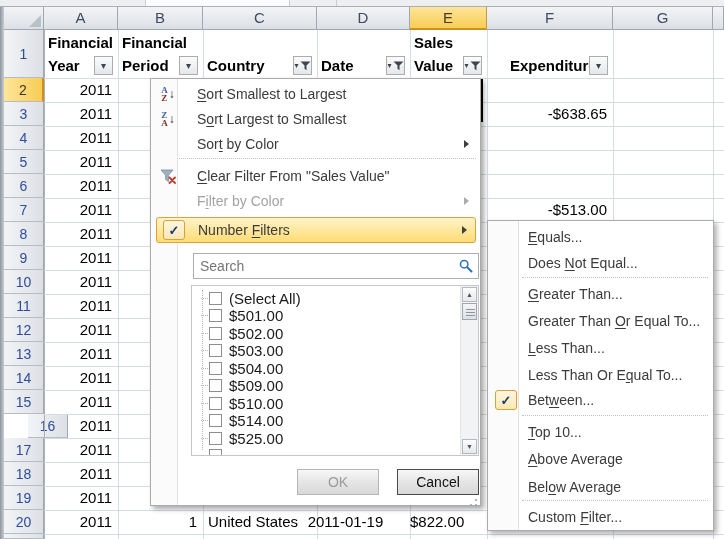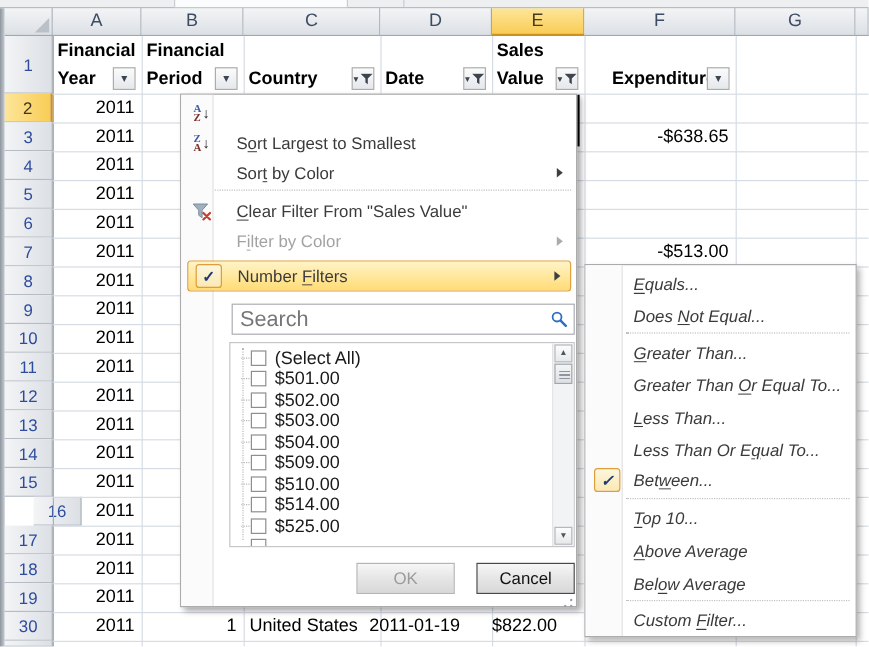--- a/index.html
+++ b/index.html
@@ -35,41 +35,41 @@
   .m-item.hi .m-label{left:41px;}
   .mi-icon{position:absolute;left:3px;width:24px;display:flex;justify-content:center;}
   .si{display:flex;align-items:center;gap:1px;}
   .si-l{display:flex;flex-direction:column;font:bold 9px "Liberation Serif",serif;line-height:8px;}
   .si-a{font-size:12px;color:#222;line-height:12px;}
   .chkbox{position:absolute;left:6px;top:2px;width:22px;height:20px;background:linear-gradient(#FDF6DF,#FBE9B4);border:1px solid #DD9E3C;border-radius:3px;color:#1F3B73;font-weight:bold;font-size:13px;line-height:20px;text-align:center;box-sizing:border-box;}
   .arrow-r{position:absolute;right:8px;width:0;height:0;border-top:4px solid transparent;border-bottom:4px solid transparent;border-left:5px solid #3F3F3F;}
   .arrow-r.dis{border-left-color:#ABABAB;}
   .m-sep{position:absolute;left:28px;right:4px;height:0;border-top:1px dotted #C2C2C2;}
   .search-wrap{position:absolute;left:42px;top:174px;width:286px;height:26px;border:1px solid #ABADB3;background:#fff;box-sizing:border-box;}
-  input.search{width:100%;height:100%;border:0;outline:0;padding:0 26px 0 6px;font-family:"Liberation Sans",sans-serif;font-size:18px;color:#7f1d1d;box-sizing:border-box;background:transparent;}
+  input.search{width:100%;height:100%;border:0;outline:0;padding:0 26px 0 6px;font-family:"Liberation Sans",sans-serif;font-size:14px;color:#7f1d1d;box-sizing:border-box;background:transparent;}
   input.search::placeholder{color:#767676;opacity:1;}
   .search-ic{position:absolute;right:5px;top:5px;}
   .listbox{position:absolute;left:40px;top:206px;width:288px;height:171px;border:1px solid #C6C6C6;background:#fff;overflow:hidden;box-sizing:border-box;}
   .tree-v{position:absolute;left:10px;top:4px;height:160px;width:0;border-left:1px dotted #B9B9B9;}
   .l-item{position:absolute;left:2px;right:20px;height:18px;display:flex;align-items:center;font-size:15px;color:#1A1A1A;}
   .l-dots{width:7px;height:0;border-top:1px dotted #B9B9B9;margin-left:7px;flex:none;}
   .cb{width:13px;height:13px;border:1px solid #8E8E8E;background:#fff;margin:0 7px 0 1px;flex:none;box-sizing:border-box;}
   .sbar{position:absolute;right:0;top:0;bottom:0;width:17px;background:#F2F3F5;border-left:1px solid #E4E4E4;}
   .sbtn{position:absolute;left:1px;right:1px;height:15px;background:linear-gradient(#FDFDFD,#E6E8EA);border:1px solid #B4B9BF;font-size:7px;color:#4E565E;text-align:center;line-height:13px;box-sizing:border-box;}
   .sbtn.up{top:1px}.sbtn.down{bottom:1px}
   .sthumb{position:absolute;left:1px;right:1px;top:17px;height:17px;background:linear-gradient(#F4F5F6,#DDE0E4);border:1px solid #9FA6AD;box-sizing:border-box;}
   .grip-lines{position:absolute;left:3px;top:5px;width:9px;height:7px;background:repeating-linear-gradient(#8F969D 0 1px,transparent 1px 3px);}
   .btn{position:absolute;top:390px;width:82px;height:26px;font-family:"Liberation Sans",sans-serif;font-size:14px;text-align:center;background:linear-gradient(#F7F7F7,#E6E6E6 48%,#D8D8D8);box-sizing:border-box;}
   .btn.ok{left:146px;border:1px solid #B5B5B5;color:#9B9B9B;}
   .btn.cancel{left:246px;border:1px solid #4A4A4A;color:#111;}
   .grip{position:absolute;right:2px;bottom:1px;width:10px;height:10px;}
   
   .submenu{position:absolute;left:487px;top:220px;width:227px;height:311px;background:#fff;border:1px solid #ABABAB;box-shadow:3px 3px 5px rgba(0,0,0,.3);box-sizing:border-box;font-size:14px;color:#3B3B3B;}
   .sgutter{position:absolute;left:0;top:0;bottom:0;width:30px;border-right:1px solid #E3E3E3;background:#FBFBFB;}
-  .s-item{position:absolute;left:2px;right:2px;height:24px;display:flex;align-items:center;font-style:italic;}
+  .s-item{position:absolute;left:2px;right:2px;height:24px;display:flex;align-items:center;}
   .s-item .m-label{position:absolute;left:38px;right:6px;white-space:nowrap;overflow:hidden;}
   .s-item .chkbox{left:5px;}
   .s-sep{position:absolute;left:34px;right:5px;height:0;border-top:1px dotted #C2C2C2;}
   u{text-underline-offset:2px;}
 </style>
 </head>
 <body>
 
 <div id="app">
   <div class="top-strip"></div>
@@ -103,21 +103,21 @@
       <div class="row-hdr" style="top: 270px; height: 24px; line-height: 24px;">10</div>
       <div class="row-hdr" style="top: 294px; height: 24px; line-height: 24px;">11</div>
       <div class="row-hdr" style="top: 318px; height: 24px; line-height: 24px;">12</div>
       <div class="row-hdr" style="top: 342px; height: 24px; line-height: 24px;">13</div>
       <div class="row-hdr" style="top: 366px; height: 24px; line-height: 24px;">14</div>
       <div class="row-hdr" style="top: 390px; height: 24px; line-height: 24px;">15</div>
       <div class="row-hdr" style="top: 414px; height: 24px; line-height: 24px; margin-left: 24px;">16</div>
       <div class="row-hdr" style="top: 438px; height: 24px; line-height: 24px;">17</div>
       <div class="row-hdr" style="top: 462px; height: 24px; line-height: 24px;">18</div>
       <div class="row-hdr" style="top: 486px; height: 24px; line-height: 24px;">19</div>
-      <div class="row-hdr" style="top: 510px; height: 24px; line-height: 24px;">30</div>
+      <div class="row-hdr" style="top: 510px; height: 24px; line-height: 24px;">20</div>
       <div class="row-hdr" style="top: 534px; height: 5px;"></div>
       <div>
         <div class="vline" style="left: 44px; top: 30px; height: 509px; background: rgb(169, 176, 186);"></div>
         <div class="vline" style="left: 118px; top: 30px; height: 509px;"></div>
         <div class="vline" style="left: 203px; top: 30px; height: 509px;"></div>
         <div class="vline" style="left: 317px; top: 30px; height: 509px;"></div>
         <div class="vline" style="left: 410px; top: 30px; height: 509px;"></div>
         <div class="vline" style="left: 487px; top: 30px; height: 509px;"></div>
         <div class="vline" style="left: 613px; top: 30px; height: 509px;"></div>
         <div class="vline" style="left: 713px; top: 30px; height: 509px;"></div>
@@ -230,20 +230,21 @@
         <div class="m-item" style="top: 3px; height: 24px;">
           <span class="mi-icon">
             <span class="si">
               <span class="si-l">
                 <b style="color:#3C5CA6">A</b>
                 <b style="color:#7C2D26">Z</b>
               </span>
               <span class="si-a">↓</span>
             </span>
           </span>
+          <span class="m-label"><u>S</u>ort Smallest to Largest</span>
         </div>
         <div class="m-item" style="top: 28px; height: 24px;">
           <span class="mi-icon">
             <span class="si">
               <span class="si-l">
                 <b style="color:#3C5CA6">Z</b>
                 <b style="color:#7C2D26">A</b>
               </span>
               <span class="si-a">↓</span>
             </span>

